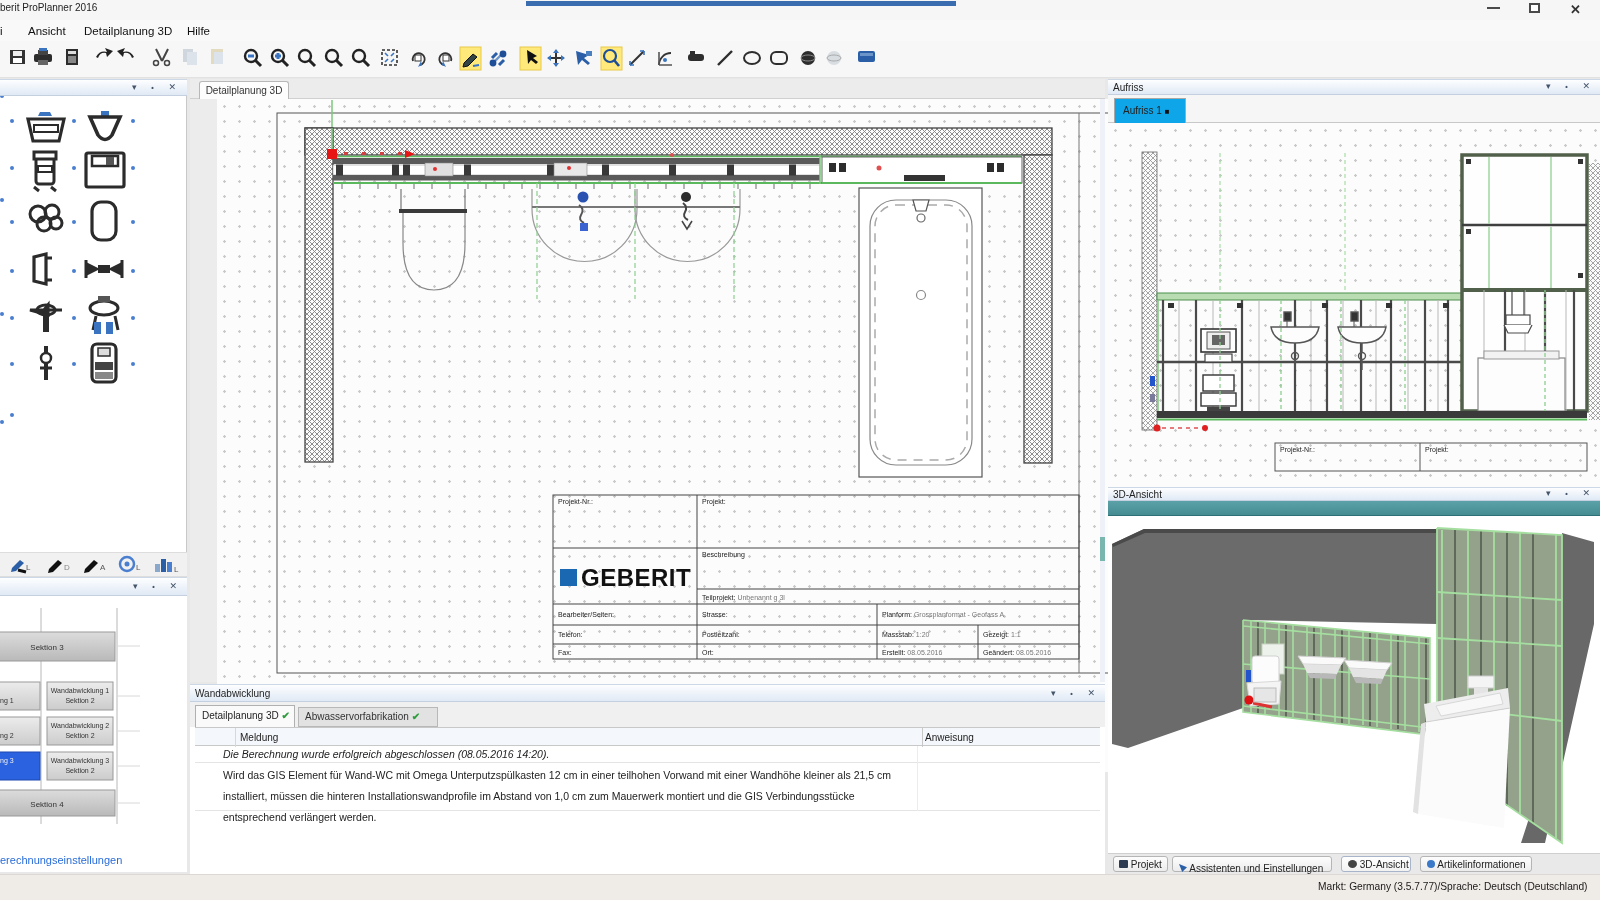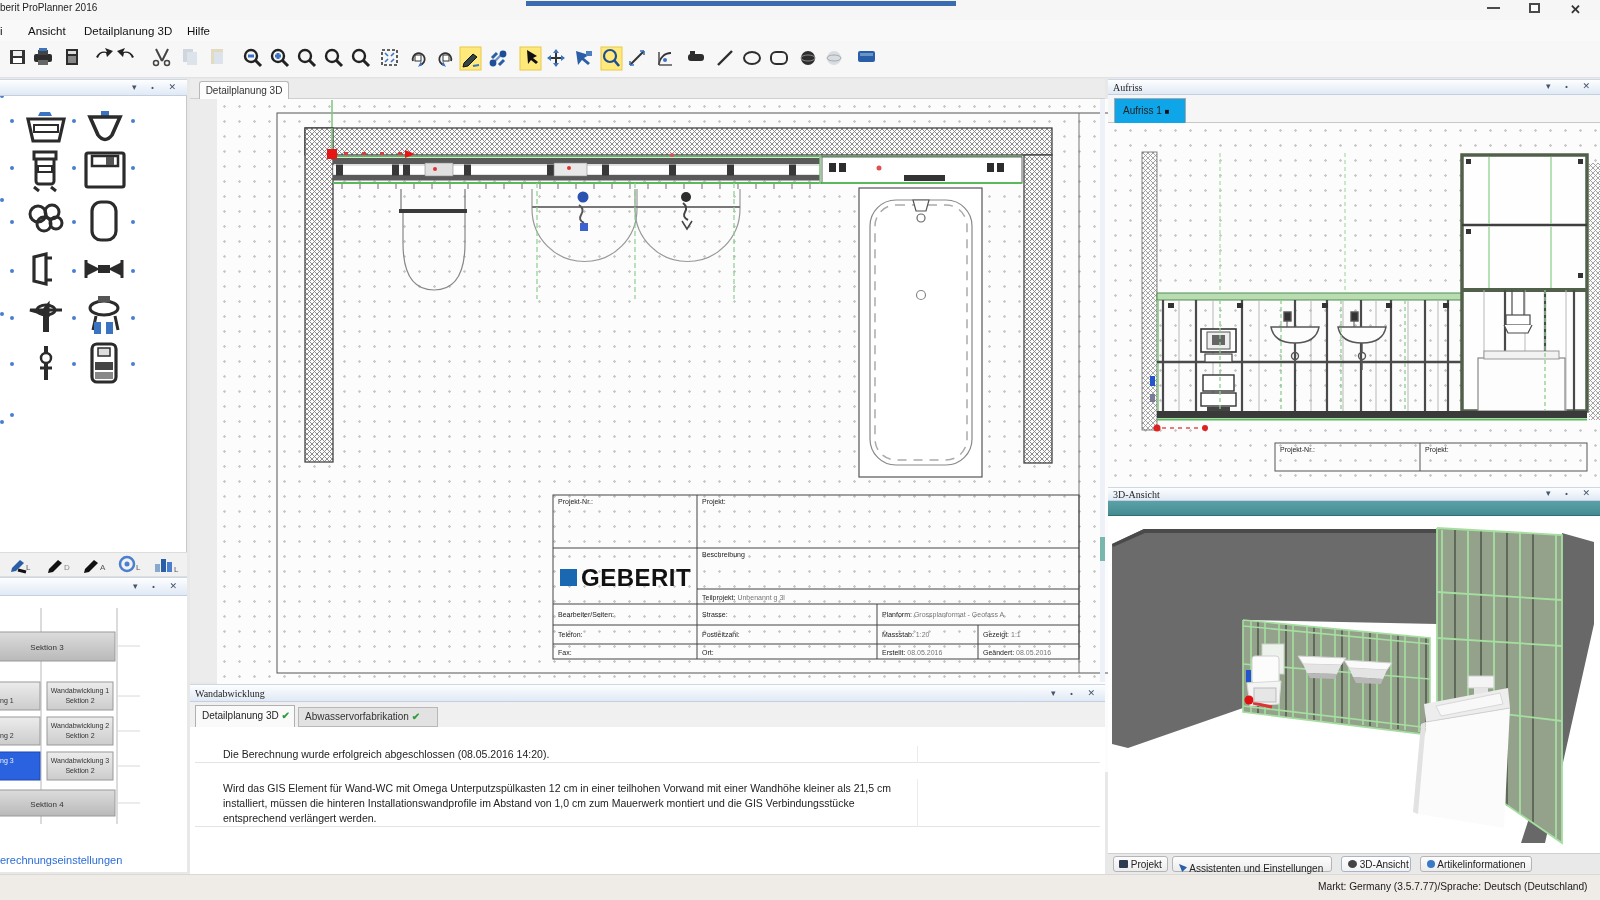--- a/index.html
+++ b/index.html
@@ -1,19 +1,19 @@
 <!DOCTYPE html>
 <html><head>
 <meta charset="utf-8">
 <style>
   * { margin:0; padding:0; box-sizing:border-box; }
   html,body { width:1600px; height:900px; overflow:hidden; font-family:"Liberation Sans", sans-serif; background:#f0f0f0; }
   #app { position:relative; width:1600px; height:900px; background:#e8e8e8; }
   .abs { position:absolute; }
-  .phead { background:linear-gradient(#fdfeff,#e0e9f5); border-top:1px solid #cdd8e6; border-bottom:1px solid #c4d0df; font-size:10px; color:#1e1e1e; padding-left:5px;font-family:Liberation Serif, serif; }
+  .phead { background:linear-gradient(#fdfeff,#e0e9f5); border-top:1px solid #cdd8e6; border-bottom:1px solid #c4d0df; font-size:10px; color:#1e1e1e; padding-left:5px; }
   .phbtns { position:absolute; right:4px; top:2px; font-size:9px; color:#44546a; letter-spacing:6px; }
   .dotgrid { background-color:#fcfcfc; background-image:radial-gradient(circle, #c9c9c9 0, #c9c9c9 1px, transparent 1.5px); background-size:15px 15px; }
 </style>
 </head>
 <body>
 <div id="app">
 
   <div class="abs" style="left:0;top:0;width:1600px;height:20px;background:#f6f6f6;"></div>
   <div class="abs" style="left:0;top:2px;font-size:10px;color:#222;">berit ProPlanner 2016</div>
   <div class="abs" style="left:526px;top:1px;width:430px;height:5px;background:#3a6cb0;"></div>
@@ -522,25 +522,31 @@
         <div style="position:absolute;left:0;top:438px;width:5px;height:24px;background:#79b6ae;"></div>
       </div>
   </div>
 
   <div class="abs" style="left:190px;top:684px;width:915px;height:190px;background:#fff;">
     <div class="phead" style="position:absolute;left:0;top:0;width:915px;height:18px;padding-top:3px;">Wandabwicklung</div>
     <div class="phbtns" style="top:4px;">▾&nbsp;🞄&nbsp;✕</div>
     <div style="position:absolute;left:0;top:18px;width:915px;height:25px;background:#f0f0f0;"></div>
     <div style="position:absolute;left:5px;top:21px;width:100px;height:22px;background:#fafafa;border:1px solid #b0b0b0;border-bottom:none;font-size:10px;padding:4px 0 0 6px;color:#222;">Detailplanung 3D <span style="color:#2e9e3e;font-weight:bold;">✔</span></div>
     <div style="position:absolute;left:108px;top:23px;width:140px;height:20px;background:#e2e2e2;border:1px solid #b8b8b8;font-size:10px;padding:3px 0 0 6px;color:#333;">Abwasservorfabrikation <span style="color:#2e9e3e;font-weight:bold;">✔</span></div>
+    <div style="position:absolute;left:5px;top:43px;width:905px;height:19px;background:#f4f7fb;border-top:1px solid #c8c8c8;border-bottom:1px solid #c8c8c8;">
+      <span style="position:absolute;left:45px;top:4px;font-size:10px;color:#222;">Meldung</span>
+      <span style="position:absolute;left:730px;top:4px;font-size:10px;color:#222;">Anweisung</span>
+      <span style="position:absolute;left:727px;top:0;width:1px;height:19px;background:#c8c8c8;"></span>
+      <span style="position:absolute;left:40px;top:0;width:1px;height:19px;background:#d8d8d8;"></span>
+    </div>
     <div style="position:absolute;left:5px;top:62px;width:905px;height:17px;border-bottom:1px solid #e4e4e4;font-size:10.5px;color:#222;">
-        <span style="position:absolute;left:28px;top:2px;">Die Berechnung wurde erfolgreich abgeschlossen (08.05.2016 14:20).</span>
+        <span style="position:absolute;left:28px;top:2px;font-style:italic;">Die Berechnung wurde erfolgreich abgeschlossen (08.05.2016 14:20).</span>
       <span style="position:absolute;left:722px;top:0;width:1px;height:17px;background:#ececec;"></span>
       </div>
-    <div style="position:absolute;left:5px;top:95px;width:905px;height:48px;border-bottom:1px solid #e4e4e4;font-size:10.5px;color:#222;line-height:15px;">
+    <div style="position:absolute;left:5px;top:79px;width:905px;height:48px;border-bottom:1px solid #e4e4e4;font-size:10.5px;color:#222;line-height:21px;">
       <div style="position:absolute;left:28px;top:2px;width:676px;">Wird das GIS Element für Wand-WC mit Omega Unterputzspülkasten 12 cm in einer teilhohen Vorwand mit einer Wandhöhe kleiner als 21,5 cm installiert, müssen die hinteren Installationswandprofile im Abstand von 1,0 cm zum Mauerwerk montiert und die GIS Verbindungsstücke entsprechend verlängert werden.</div>
       <span style="position:absolute;left:722px;top:0;width:1px;height:48px;background:#ececec;"></span>
     </div>
   </div>
 
   <div class="abs" style="left:1108px;top:79px;width:492px;height:408px;background:#fff;">
     <div class="phead" style="position:absolute;left:0;top:0;width:492px;height:16px;padding-top:2px;">Aufriss</div>
     <div class="phbtns" style="top:2px;">▾&nbsp;🞄&nbsp;✕</div>
     <div style="position:absolute;left:0;top:16px;width:492px;height:28px;background:#f6f6f6;border-bottom:1px solid #c8c8c8;"></div>
     <div style="position:absolute;left:6px;top:19px;width:72px;height:25px;background:#0ea5e9;border:1px solid #a8a8a8;border-bottom:none;font-size:10px;color:#222;padding:6px 0 0 8px;">Aufriss 1 <span style="color:#111;font-size:8px;">■</span></div>

